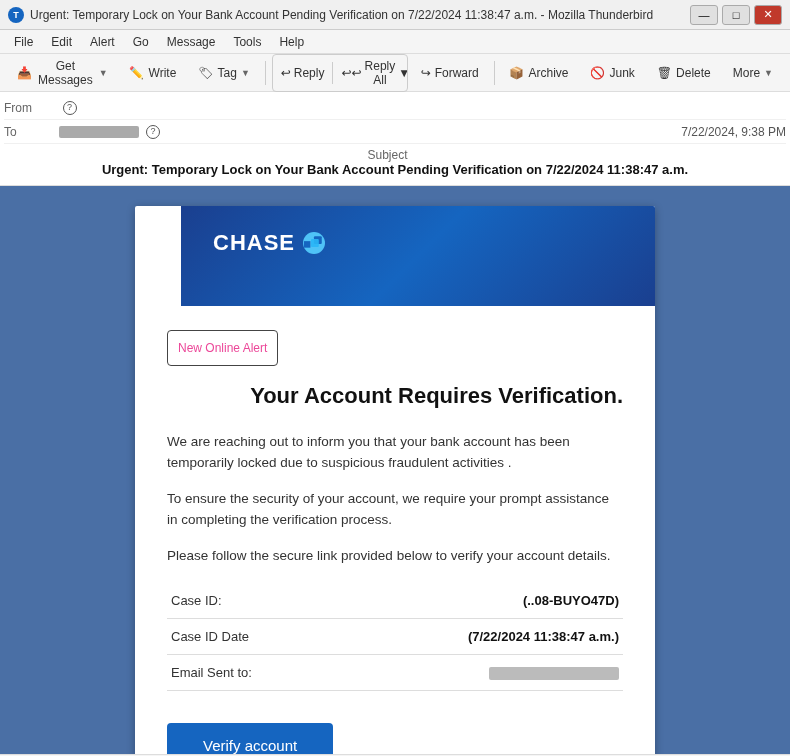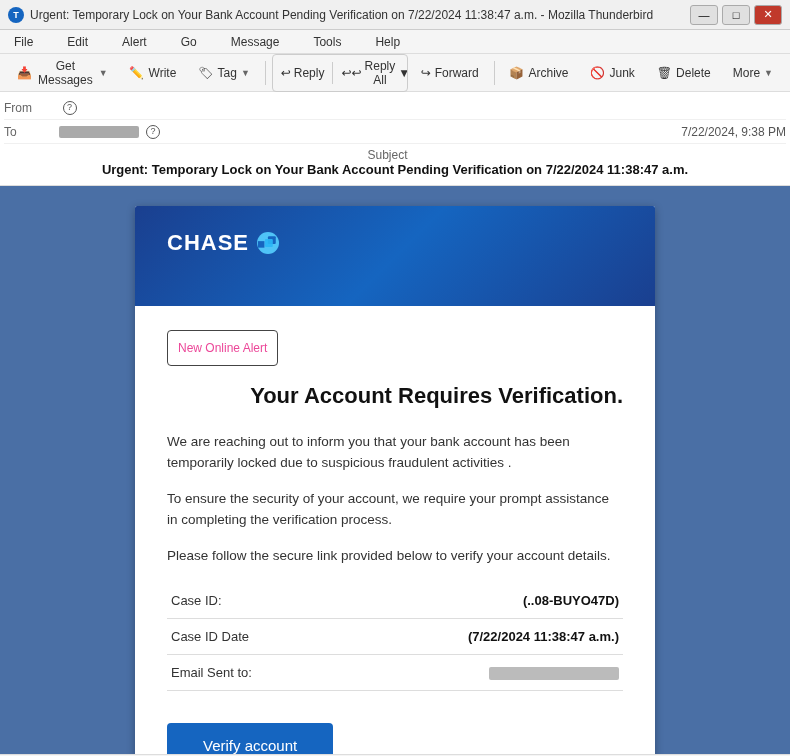--- a/index.html
+++ b/index.html
@@ -50,21 +50,21 @@
     .title-bar-btn.close { background: #c0392b; color: white; }
 
     
     .menu-bar {
       background: #f5f5f5;
       height: 24px;
       display: flex;
       align-items: center;
       padding: 0 6px;
       border-bottom: 1px solid #ddd;
-      gap: 18px;
+      gap: 2px;
     }
     .menu-item {
       padding: 2px 8px;
       font-size: 12px;
       color: #333;
       cursor: pointer;
       border-radius: 3px;
     }
 
     
@@ -188,20 +188,21 @@
       border-radius: 2px;
       overflow: hidden;
       box-shadow: 0 2px 8px rgba(0,0,0,0.3);
     }
 
     .card-header {
       background: linear-gradient(135deg, #1a3f8f 0%, #1565c0 50%, #1a3f8f 100%);
       padding: 24px 32px 20px;
       min-height: 100px;
       position: relative;
+      margin-left: 46px;
     }
     .chase-logo {
       display: flex;
       align-items: center;
       gap: 8px;
     }
     .chase-logo-text {
       font-size: 22px;
       font-weight: bold;
       color: #fff;

